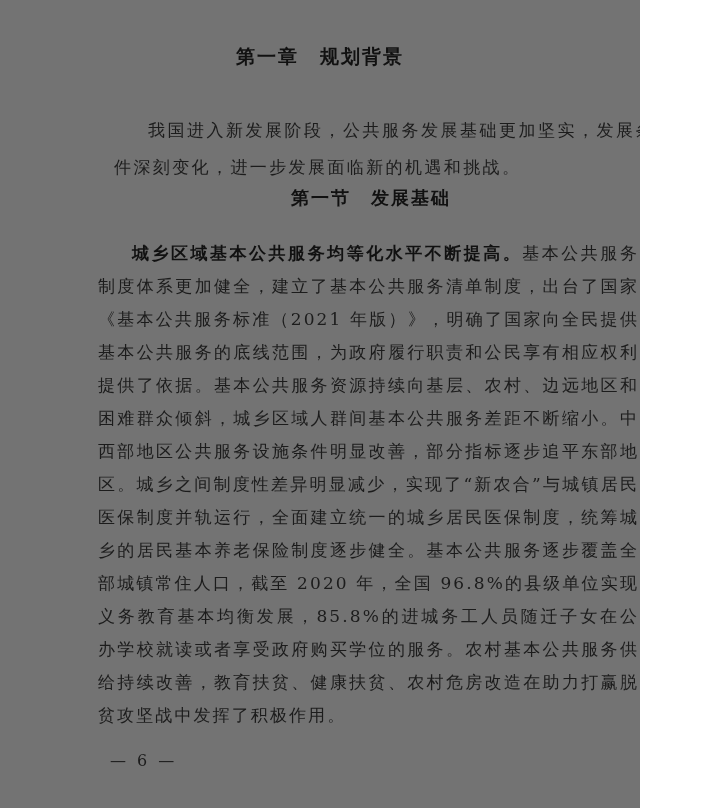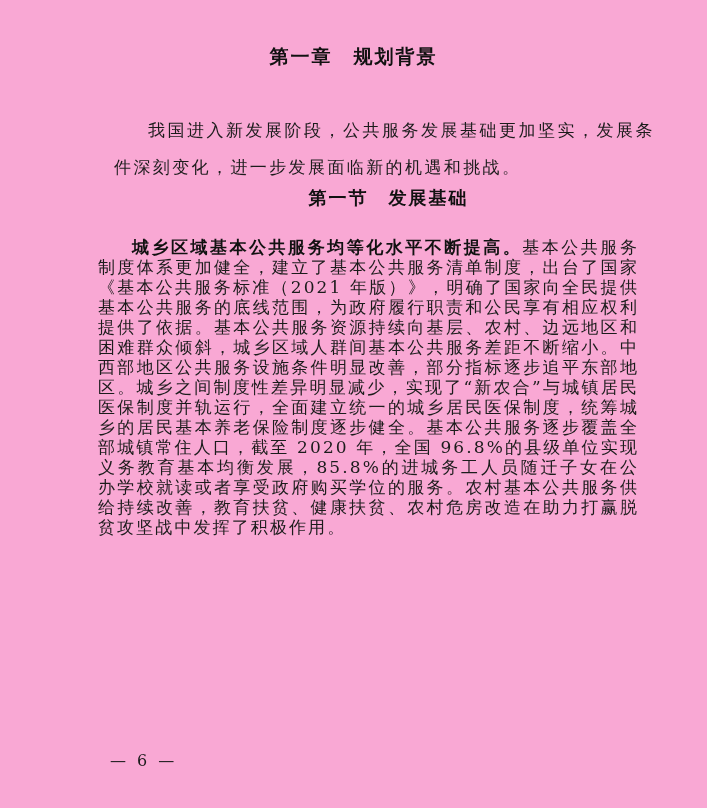--- a/index.html
+++ b/index.html
@@ -2,44 +2,44 @@
 <html><head>
 <meta charset="utf-8">
 <style>
   html, body {
     margin: 0;
     padding: 0;
     background: #ffffff;
   }
   .page {
     position: relative;
-    width: 707px;
+    width: 640px;
     height: 808px;
-    background: #f9a8d4;
+    background: #737373;
     color: #1c1c1c;
     font-family: "DejaVu Serif", "Liberation Serif", serif;
     overflow: hidden;
   }
   .chapter-title {
     position: absolute;
     top: 44px;
     left: 0;
     width: 100%;
     margin: 0;
     text-align: center;
     font-size: 19px;
     font-weight: 700;
     letter-spacing: 2px;
     color: #111111;
     font-family: "Liberation Sans", "DejaVu Sans", sans-serif;
   }
   .section-title {
     position: absolute;
     top: 186px;
-    left: 0;
+    left: 16px;
     width: 100%;
     margin: 0;
     text-align: center;
     font-size: 18px;
     font-weight: 700;
     letter-spacing: 2px;
     color: #111111;
     font-family: "Liberation Sans", "DejaVu Sans", sans-serif;
     padding-left: 35px;
   }
@@ -56,21 +56,21 @@
     text-justify: inter-character;
     text-indent: 2em;
   }
   .body-paragraph {
     position: absolute;
     top: 237px;
     left: 98px;
     width: 541px;
     margin: 0;
     font-size: 17px;
-    line-height: 20px;
+    line-height: 33px;
     letter-spacing: 2.1px;
     text-align: justify;
     text-justify: inter-character;
     text-indent: 2em;
   }
   .topic-sentence {
     font-weight: 700;
     color: #111111;
   }
   .page-number {

